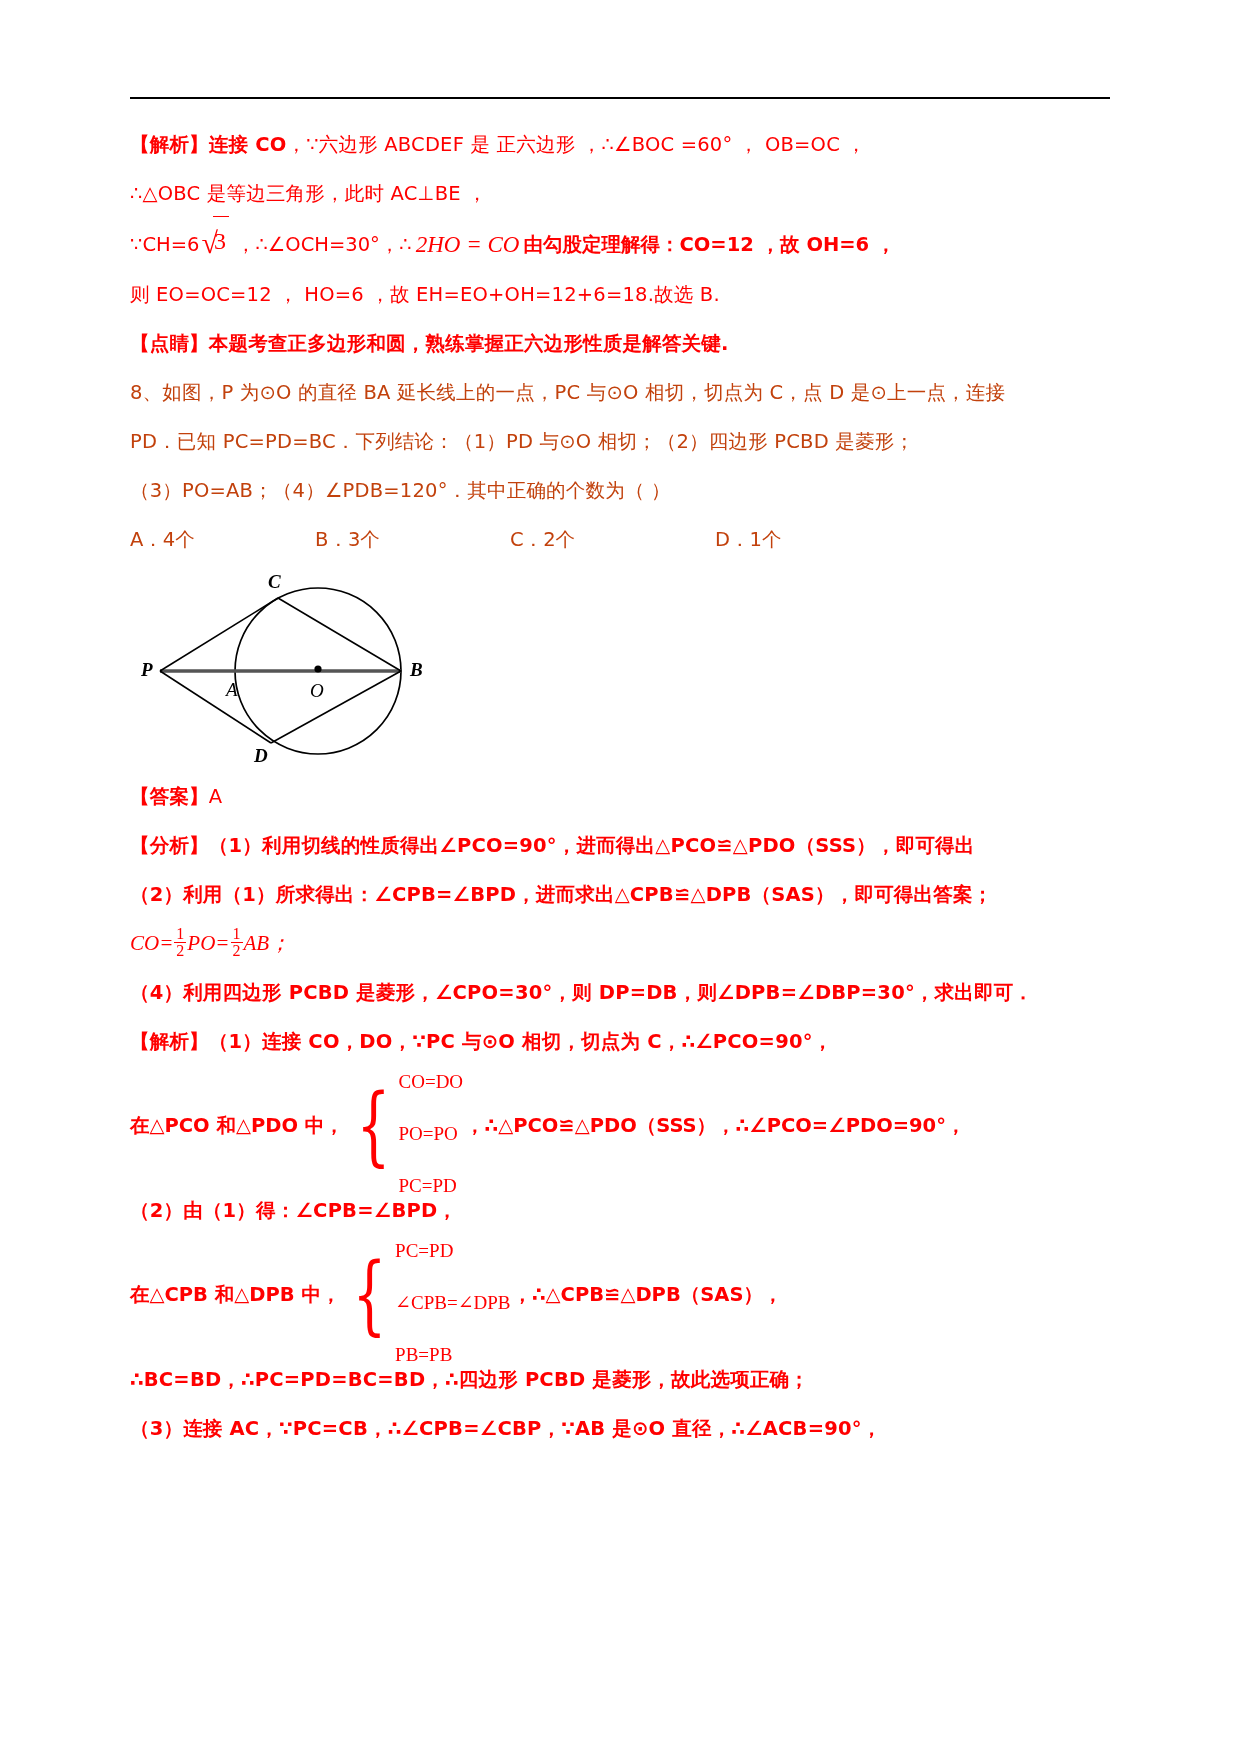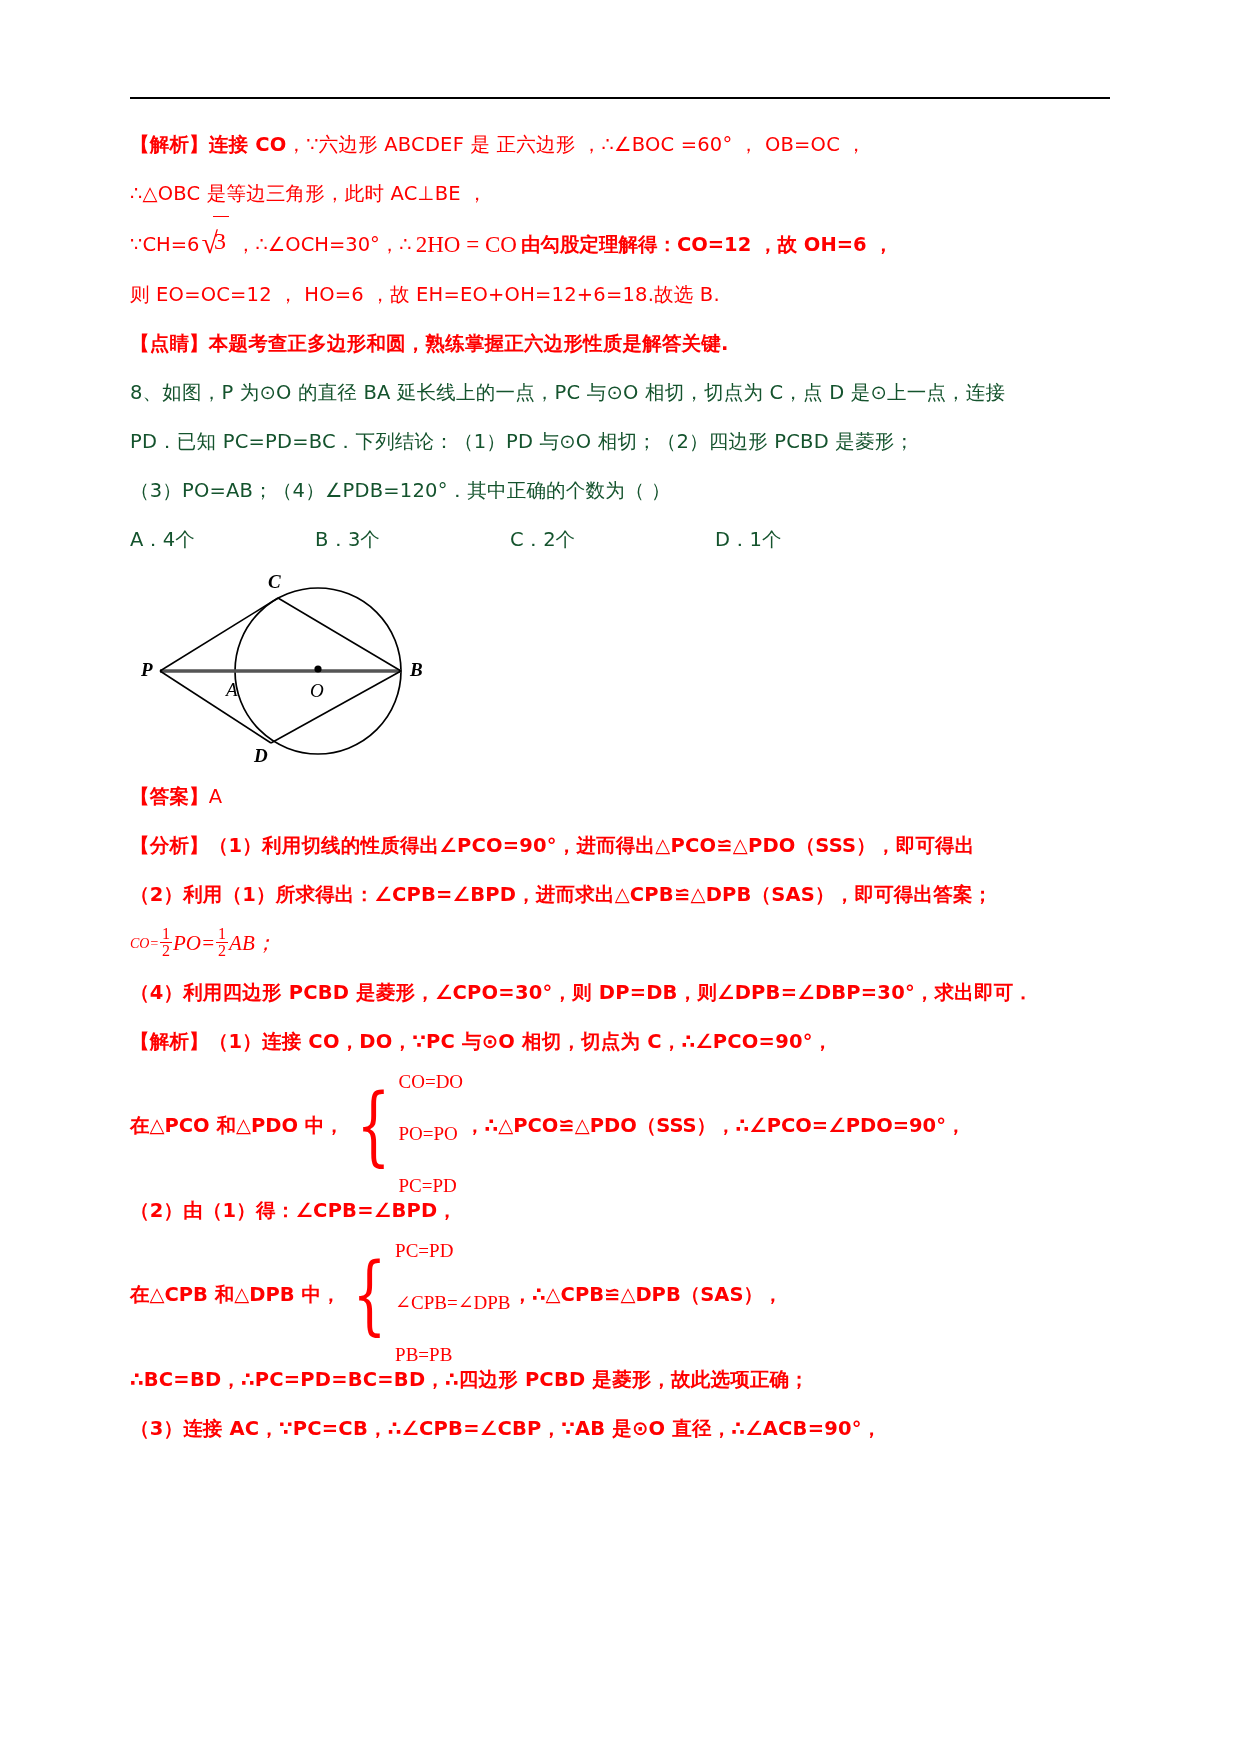--- a/index.html
+++ b/index.html
@@ -36,21 +36,21 @@
     top: 120px;
     width: 985px;
   }
   .line {
     font-size: 20.5px;
     line-height: 49px;
     white-space: nowrap;
     letter-spacing: 0.2px;
   }
   .red { color: #ff0000; }
-  .blk { color: #14532d; }
+  .blk { color: #c2410c; }
   .it {
     font-style: italic;
     font-family: "Liberation Serif", "DejaVu Serif", serif;
   }
   .cn {
     font-family: "DejaVu Sans", "Liberation Sans", sans-serif;
     font-weight: bold;
     font-size: 19.5px;
   }
   .cn-n {
@@ -131,20 +131,21 @@
     display: flex;
     font-size: 21px;
     line-height: 48px;
   }
   .choices > span { display: inline-block; }
   .ch0 { width: 185px; }
   .ch1 { width: 195px; }
   .ch2 { width: 205px; }
   .eqbox {
     display: inline-block;
+    font-style: italic;
     font-size: 23px;
     padding: 0 4px;
   }
 </style>
 </head>
 <body>
 
 <div class="page">
 
   <div class="rule"></div>
@@ -223,21 +224,21 @@
       <span class="cn">【答案】</span><span class="cn-n">A</span>
     </div>
 
     <div class="line red">
       <span class="cn">【分析】</span><span class="cn">（1）利用切线的性质得出∠PCO=90°，进而得出△PCO≌△PDO（SSS），即可得出</span>
     </div>
     <div class="line red">
       <span class="cn">（2）利用（1）所求得出：∠CPB=∠BPD，进而求出△CPB≌△DPB（SAS），即可得出答案；</span>
     </div>
     <div class="blockline red">
-      <span class="it" style="font-size:14px;">CO=</span>
+      <span class="it" style="font-size:21px;">CO=</span>
       <span class="frac">
         <span class="num">1</span>
         <span class="den">2</span>
       </span>
       <span class="it" style="font-size:21px;">PO=</span>
       <span class="frac">
         <span class="num">1</span>
         <span class="den">2</span>
       </span>
       <span class="it" style="font-size:21px;">AB；</span>

